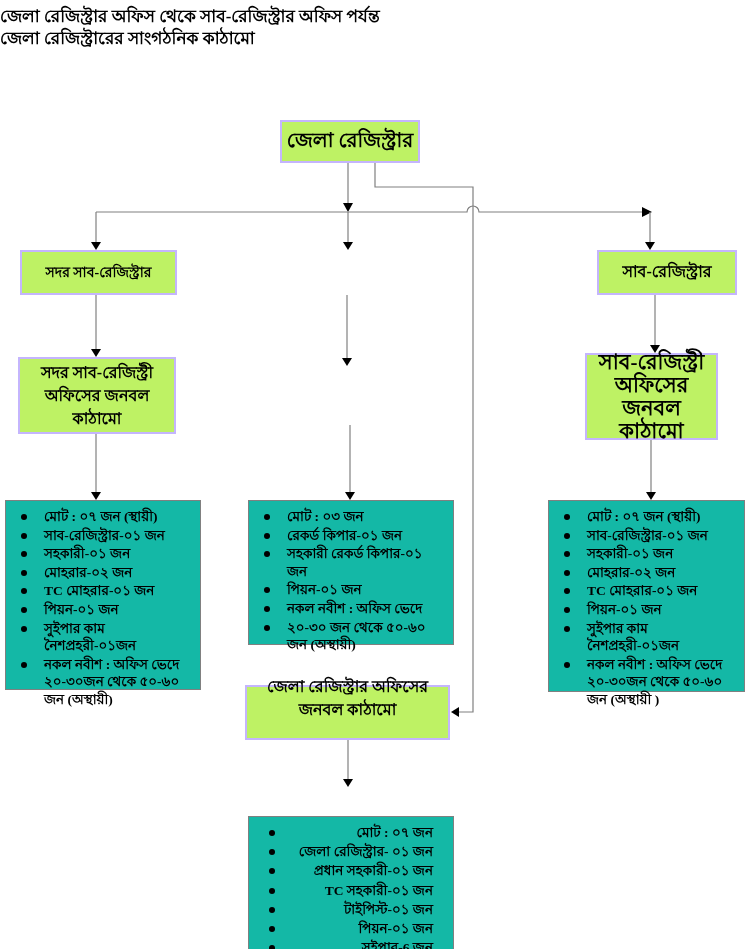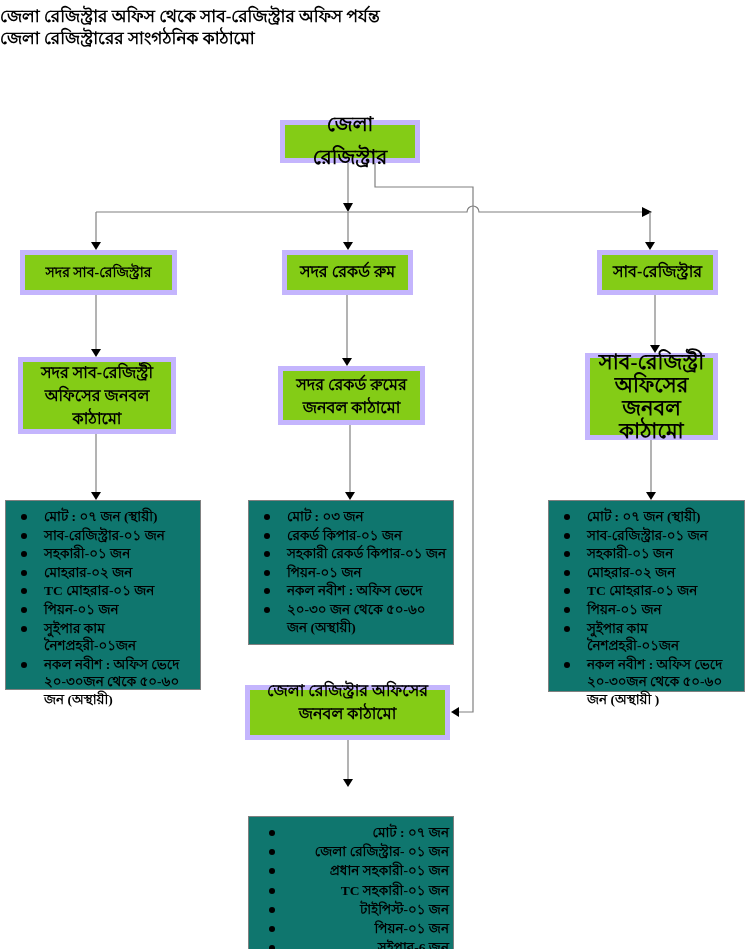--- a/index.html
+++ b/index.html
@@ -6,35 +6,35 @@
   .canvas {
     position:relative; width:750px; height:949px; background:#ffffff;
     font-family:"Liberation Serif", serif; color:#000; overflow:hidden;
   }
   .page-title {
     position:absolute; left:0; top:6px; width:750px;
     text-align:left; font-weight:bold; font-size:17px; line-height:22px;
   }
   .connectors { position:absolute; left:0; top:0; width:750px; height:949px; pointer-events:none; }
   .node {
-    position:absolute; border:5px solid #c4b5fd; background:#84cc16;
+    position:absolute; border:2px solid #c4b5fd; background:#bef264;
     display:flex; align-items:center; justify-content:center;
-    text-align:center; font-weight:bold; box-sizing:border-box; padding:10px 4px;
+    text-align:center; font-weight:bold; box-sizing:border-box; padding:17px 4px;
   }
   .node.root  { left:280px; top:120px; width:140px; height:43px; font-size:20px; }
   .node.b-left  { left:20px;  top:250px; width:157px; height:45px; font-size:14px; }
   .node.b-mid   { left:282px; top:250px; width:131px; height:45px; font-size:16px; }
-  .node.b-right { left:597px; top:250px; width:121px; height:45px; font-size:16px; }
+  .node.b-right { left:597px; top:250px; width:140px; height:45px; font-size:16px; }
   .node.s-left  { left:18px;  top:357px; width:158px; height:77px; font-size:16px; line-height:23px; }
   .node.s-mid   { left:278px; top:366px; width:147px; height:59px; font-size:16px; line-height:23px; }
   .node.s-right { left:585px; top:353px; width:133px; height:87px; font-size:21px; line-height:23px; }
   .node.d-mid   { left:245px; top:685px; width:205px; height:55px; font-size:16px; line-height:23px;align-items:flex-end; }
   .listbox {
-    position:absolute; border:1px solid #808080; background:#0f766e;
-    box-sizing:border-box; padding:6px 4px 4px 0;
+    position:absolute; border:1px solid #808080; background:#14b8a6;
+    box-sizing:border-box; padding:6px 20px 4px 0;
   }
   .listbox.l-left  { left:5px;   top:500px; width:196px; height:190px; }
   .listbox.l-mid   { left:248px; top:500px; width:206px; height:145px; }
   .listbox.l-right { left:548px; top:500px; width:197px; height:192px; }
   .listbox.l-bottom{ left:248px; top:816px; width:206px; height:159px;text-align:right; }
   ul.staff { list-style:none; margin:0; padding:0; }
   ul.staff li {
     position:relative; padding-left:38px; font-size:13.5px; font-weight:bold;
     line-height:17.6px; margin:1px 0;
   }
@@ -117,32 +117,26 @@
     </g>
   </svg>
 
   <div class="node root">
     <span>জেলা রেজিস্ট্রার</span>
   </div>
 
   <div class="node b-left">
     <span>সদর সাব-রেজিস্ট্রার</span>
   </div>
-  <div class="node b-mid">
-    <span>সদর রেকর্ড রুম</span>
-  </div>
   <div class="node b-right">
     <span>সাব-রেজিস্ট্রার</span>
   </div>
 
   <div class="node s-left">
     <span>সদর সাব-রেজিস্ট্রী অফিসের জনবল কাঠামো</span>
-  </div>
-  <div class="node s-mid">
-    <span>সদর রেকর্ড রুমের জনবল কাঠামো</span>
   </div>
   <div class="node s-right">
     <span>সাব-রেজিস্ট্রী অফিসের জনবল কাঠামো</span>
   </div>
 
   <div class="listbox l-left">
     <ul class="staff">
         <li><span>মোট : ০৭ জন (স্থায়ী)</span></li>
         <li><span>সাব-রেজিস্ট্রার-০১ জন</span></li>
         <li><span>সহকারী-০১ জন</span></li>

